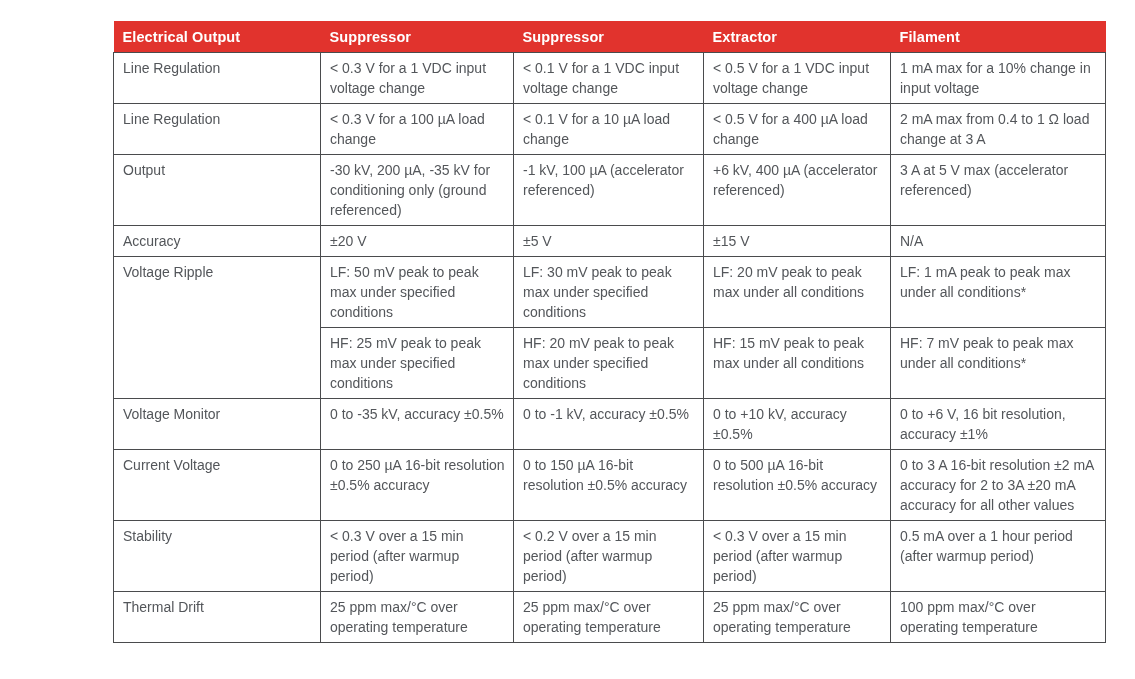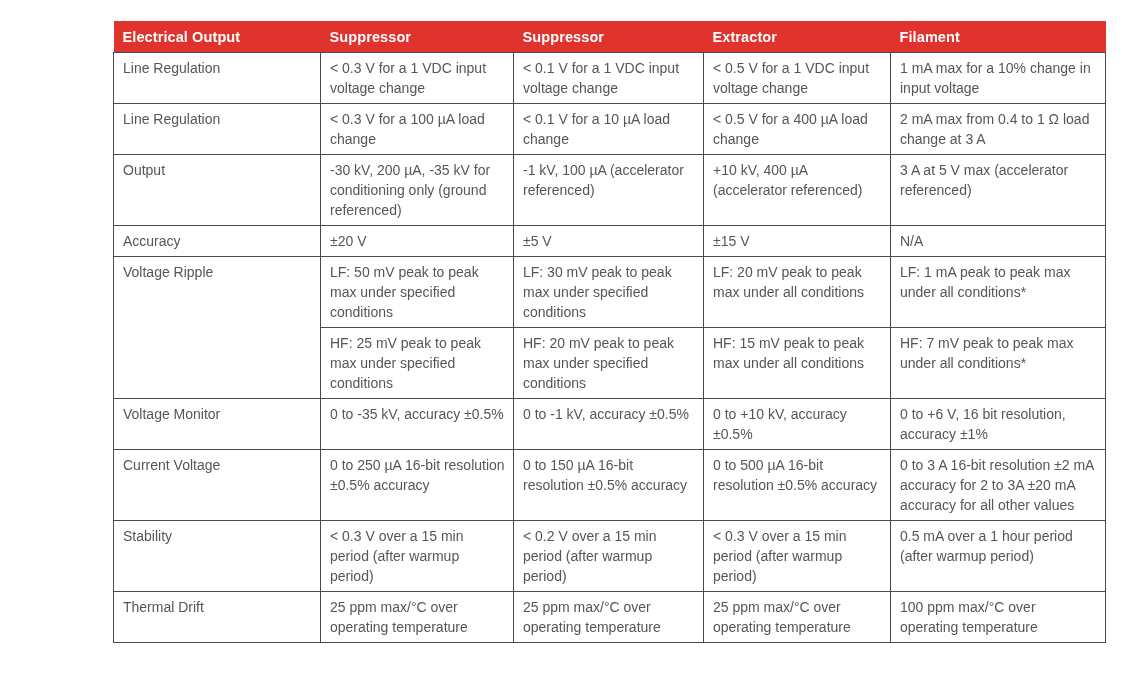--- a/index.html
+++ b/index.html
@@ -90,21 +90,21 @@
           <td class="label-cell" rowspan="1">Line Regulation</td>
           <td class="shaded">&lt; 0.3 V for a 100 µA load change</td>
           <td class="shaded">&lt; 0.1 V for a 10 µA load change</td>
           <td class="shaded">&lt; 0.5 V for a 400 µA load change</td>
           <td class="shaded">2 mA max from 0.4 to 1 Ω load change at 3 A</td>
         </tr>
         <tr>
           <td class="label-cell" rowspan="1">Output</td>
           <td>-30 kV, 200 µA, -35 kV for conditioning only (ground referenced)</td>
           <td>-1 kV, 100 µA (accelerator referenced)</td>
-          <td>+10 kV, 400 µA (accelerator referenced)</td>
+          <td>+6 kV, 400 µA (accelerator referenced)</td>
           <td>3 A at 5 V max (accelerator referenced)</td>
         </tr>
         <tr>
           <td class="label-cell" rowspan="1">Accuracy</td>
           <td class="shaded">±20 V</td>
           <td class="shaded">±5 V</td>
           <td class="shaded">±15 V</td>
           <td class="shaded">N/A</td>
         </tr>
         <tr>

